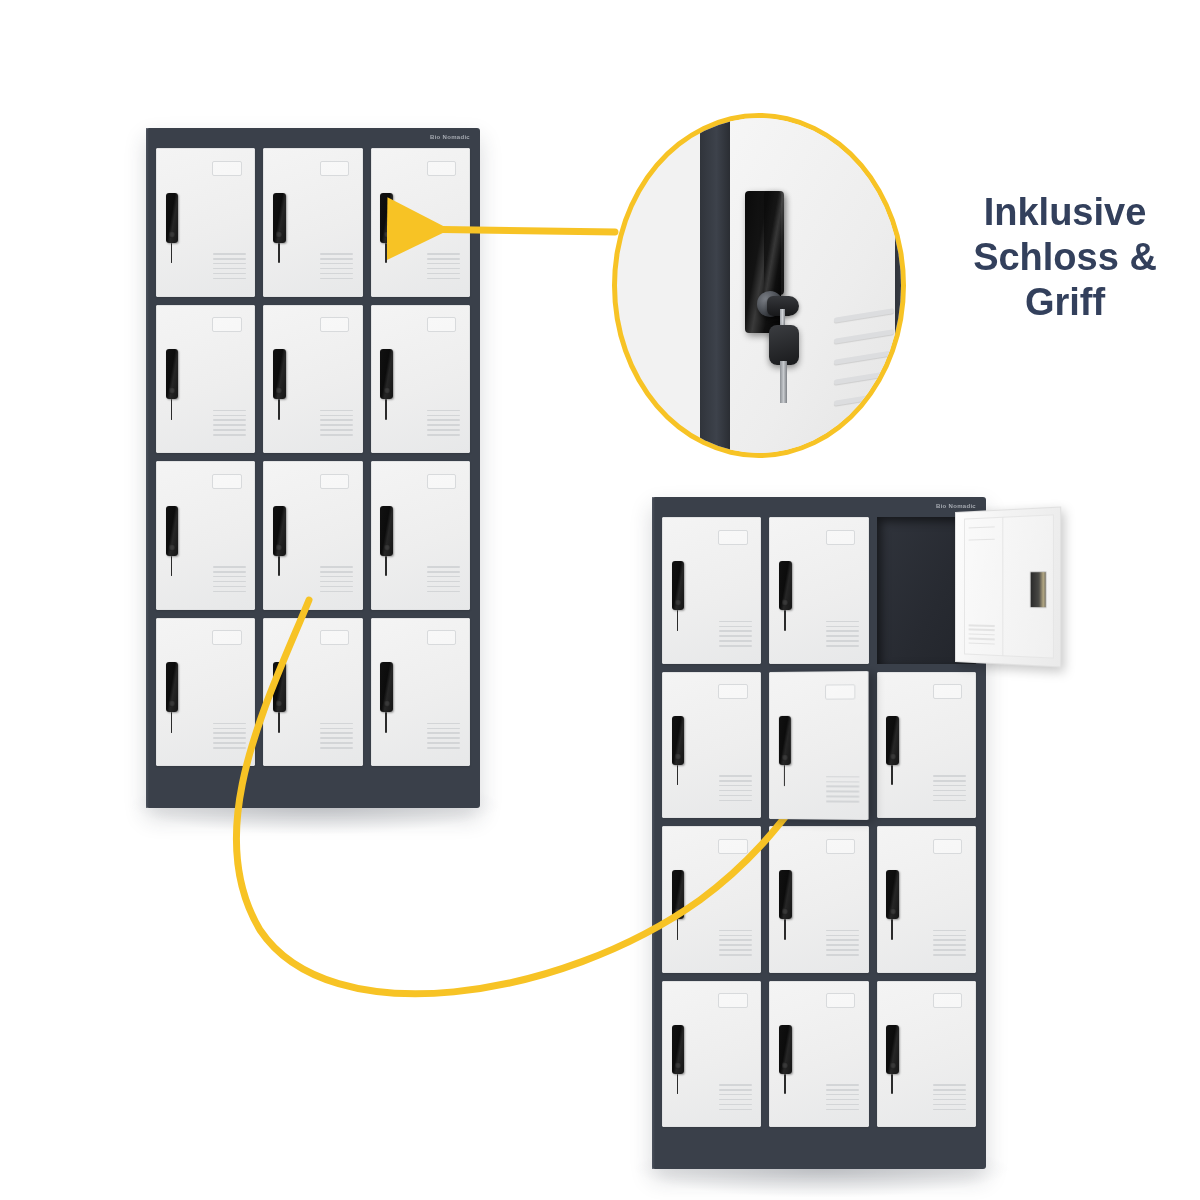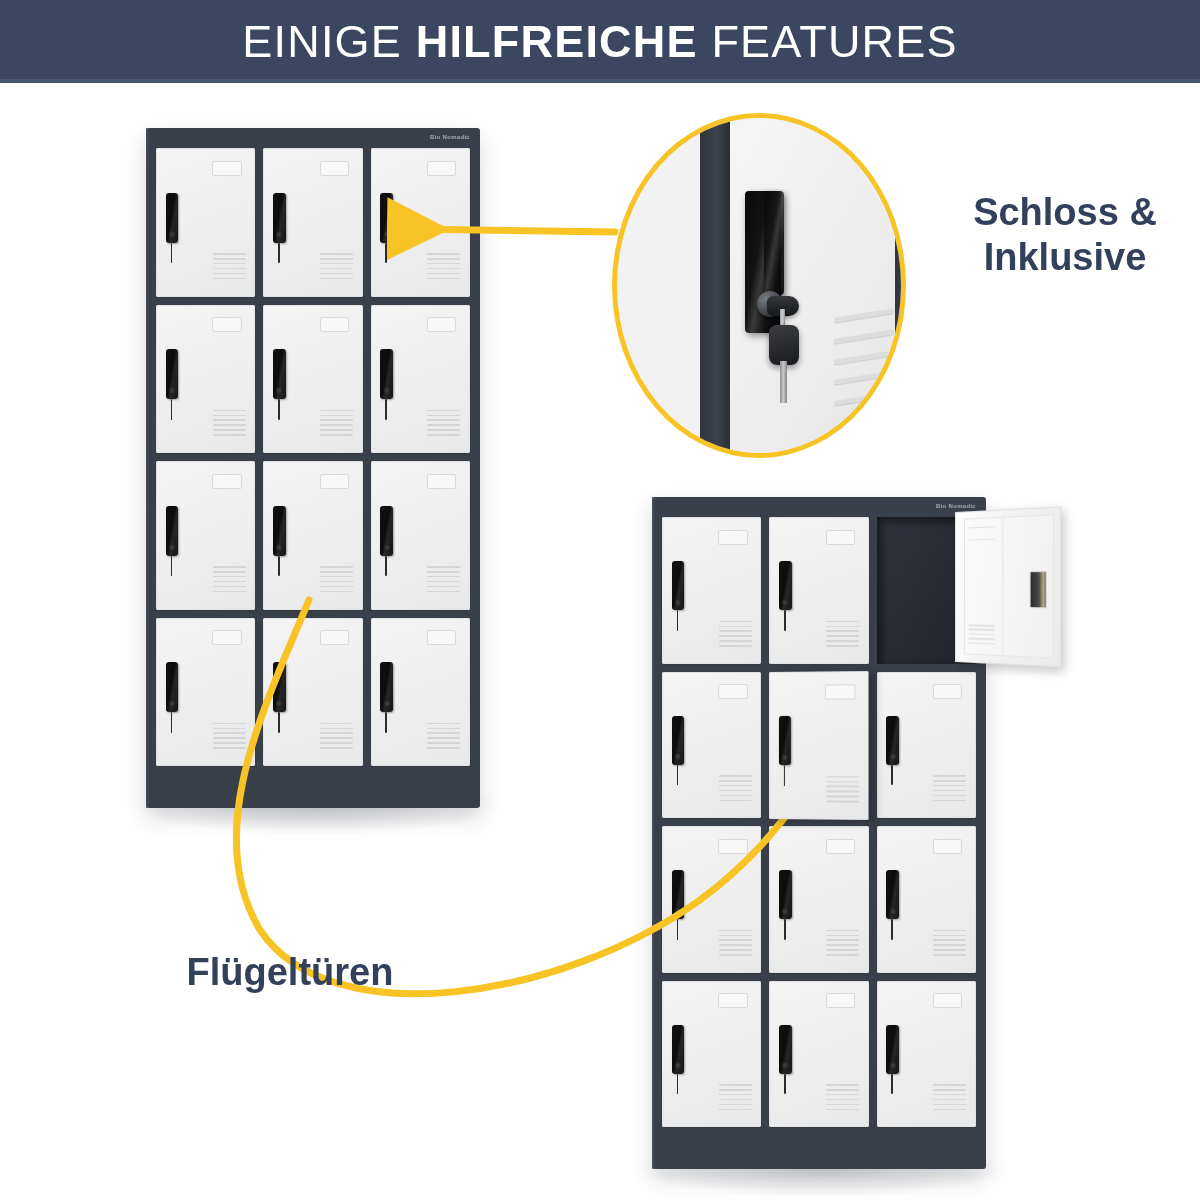--- a/index.html
+++ b/index.html
@@ -199,24 +199,20 @@
   .zc-vents i{display:block;height:5px;background:#dcdddf;border-radius:2px;box-shadow:0 1px 1px rgba(0,0,0,.12);}
 
   
   #arrows{position:absolute;left:0;top:0;width:1200px;height:1200px;pointer-events:none;}
 </style>
 </head>
 <body>
 
 <div id="stage">
 
-  <div class="header">
-    <div class="header-title"><span>EINIGE </span><b>HILFREICHE</b><span> FEATURES</span></div>
-    <div class="underline"></div>
-  </div>
 
   <div class="floor-shadow" style="left:128px;top:775px;width:375px;height:60px;"></div>
 
   <div class="cabinet" id="left-cabinet" style="left:146px;top:128px;width:334px;height:680px;">
     <div class="cab-body"></div>
     <div class="brand" style="right:10px;top:6px;">Bio Nomadic</div>
     <div class="cab-grid" style="left:10px;top:20px;width:314px;height:618px;grid-template-columns:repeat(3,1fr);grid-template-rows:repeat(4,1fr);">
 
       <div class="cell">
           <div class="door">
@@ -687,21 +683,21 @@
         <path d="M0,0 L8,4 L0,8 Z" fill="#F7C325"></path>
       </marker>
     </defs>
 
     <line x1="615" y1="232" x2="408" y2="229" stroke="#F7C325" stroke-width="7" stroke-linecap="round" marker-end="url(#ahL)"></line>
 
     <path d="M309,600 C268,700 200,830 260,930 C330,1035 560,1000 700,900 C760,856 790,810 812,782" fill="none" stroke="#F7C325" stroke-width="7" stroke-linecap="round" marker-end="url(#ahC)"></path>
   </svg>
 
   <div class="callout-text" id="txt-lock">
+    <div>Inklusive</div>
     <div>Schloss &amp;</div>
-    <div>Inklusive</div>
+    <div>Griff</div>
   </div>
 
   <div class="callout-text" id="txt-doors">
-    <div>Flügeltüren</div>
   </div>
 
 </div>
 
 </body></html>

